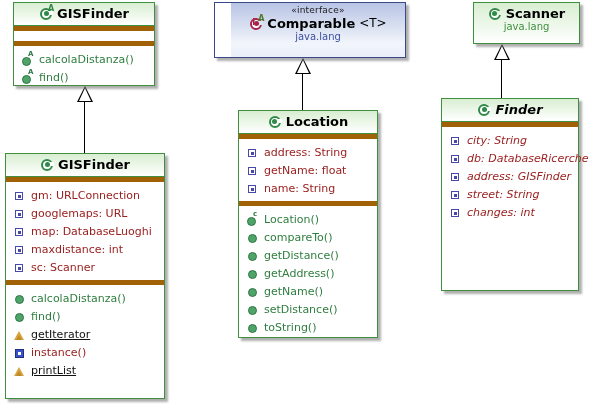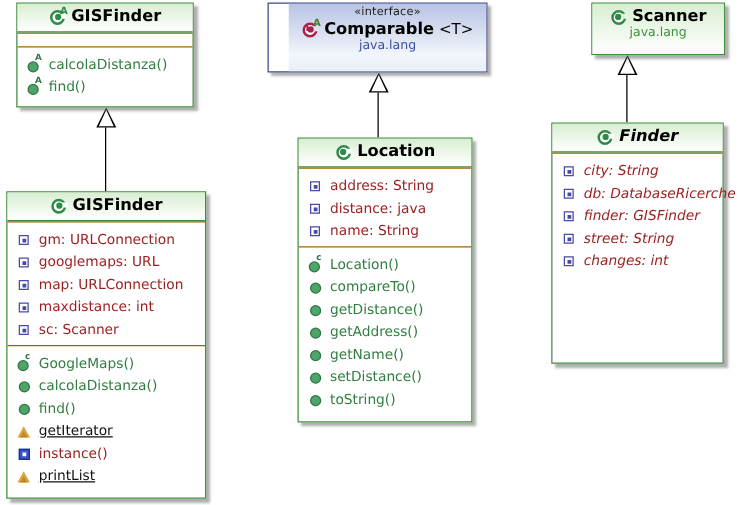--- a/index.html
+++ b/index.html
@@ -62,21 +62,21 @@
   }
   .pkg{
     display:block;font-size:10px;line-height:12px;
   }
   .pkg.green{color:#3f8f3f;}
   .pkg.blue{color:#3b4fa0;}
 
   
   .comp{
     padding:4px 0 4px 0;
-    border-top:1px solid #a16207;
+    border-top:5px solid #a16207;
   }
   .comp.empty{height:10px;padding:0;}
   .row{
     display:flex;align-items:center;
     height:18px;
     padding-left:8px;
     white-space:nowrap;
     font-size:11px;
   }
   .row .lbl{color:#9b2020;}
@@ -276,36 +276,32 @@
       <div class="row">
         <span class="ico field"></span>
         <span class="lbl">gm: URLConnection</span>
       </div>
       <div class="row">
         <span class="ico field"></span>
         <span class="lbl">googlemaps: URL</span>
       </div>
       <div class="row">
         <span class="ico field"></span>
-        <span class="lbl">map: URLConnection</span>
+        <span class="lbl">map: DatabaseLuoghi</span>
       </div>
       <div class="row">
         <span class="ico field"></span>
         <span class="lbl">maxdistance: int</span>
       </div>
       <div class="row">
         <span class="ico field"></span>
         <span class="lbl">sc: Scanner</span>
       </div>
     </div>
     <div class="comp">
-      <div class="row method">
-        <span class="ico ctor"></span>
-        <span class="lbl">GoogleMaps()</span>
-      </div>
       <div class="row method">
         <span class="ico method"></span>
         <span class="lbl">calcolaDistanza()</span>
       </div>
       <div class="row method">
         <span class="ico method"></span>
         <span class="lbl">find()</span>
       </div>
       <div class="row plainblk">
         <span class="ico tri"></span>
@@ -315,21 +311,21 @@
         <span class="ico bsq"></span>
         <span class="lbl">instance()</span>
       </div>
       <div class="row plainblk">
         <span class="ico tri"></span>
         <span class="lbl">printList</span>
       </div>
     </div>
   </div>
 
-  <div class="uml-box iface" id="box-comparable" style="left:214px;top:2px;width:176px;height:56px;padding-left:16px;">
+  <div class="uml-box iface" id="box-comparable" style="left:214px;top:2px;width:192px;height:56px;padding-left:16px;">
     <div class="hdr iface-hdr" style="border-bottom:none;height:100%;box-sizing:border-box;">
       <span class="stereo">«interface»</span>
       <div class="titleline">
         <span class="cico red">
           <span class="ring"></span>
             <span class="gap" style="background:#dde4f3;"></span>
             <span class="dot"></span>
           <span class="sup1">I</span>
             <span class="sup">A</span>
         </span>
@@ -351,21 +347,21 @@
         <span class="cname">Location</span>
       </div>
     </div>
     <div class="comp">
       <div class="row">
         <span class="ico field"></span>
         <span class="lbl">address: String</span>
       </div>
       <div class="row">
         <span class="ico field"></span>
-        <span class="lbl">distance: java</span>
+        <span class="lbl">getName: float</span>
       </div>
       <div class="row">
         <span class="ico field"></span>
         <span class="lbl">name: String</span>
       </div>
     </div>
     <div class="comp">
       <div class="row method">
         <span class="ico ctor"></span>
         <span class="lbl">Location()</span>
@@ -426,21 +422,21 @@
       <div class="row">
         <span class="ico field"></span>
         <span class="lbl">city: String</span>
       </div>
       <div class="row">
         <span class="ico field"></span>
         <span class="lbl">db: DatabaseRicerche</span>
       </div>
       <div class="row">
         <span class="ico field"></span>
-        <span class="lbl">finder: GISFinder</span>
+        <span class="lbl">address: GISFinder</span>
       </div>
       <div class="row">
         <span class="ico field"></span>
         <span class="lbl">street: String</span>
       </div>
       <div class="row">
         <span class="ico field"></span>
         <span class="lbl">changes: int</span>
       </div>
     </div>

